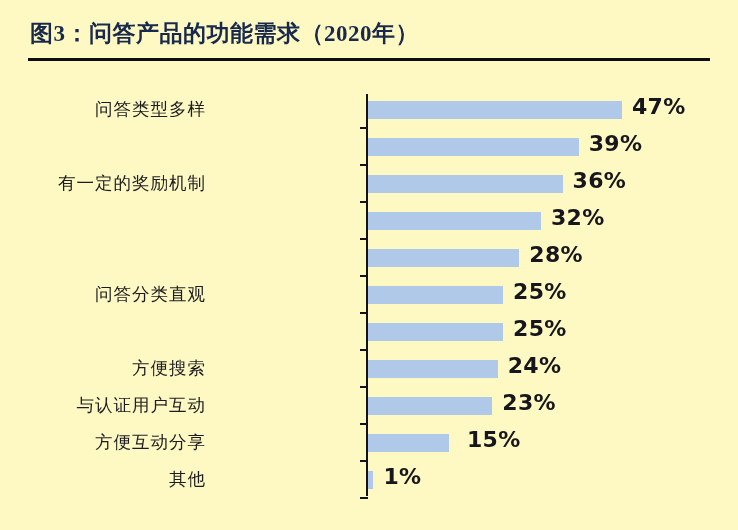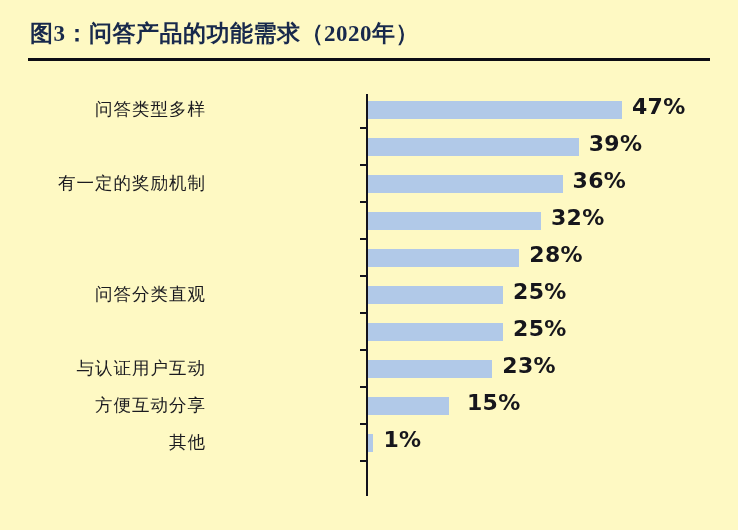--- a/index.html
+++ b/index.html
@@ -178,20 +178,28 @@
           <div class="val-label" style="left: 513.106px;">25%</div>
         </div>
         <div class="row">
           <div class="tick"></div>
           <div class="bar-wrap">
             <div class="bar" style="width: 135.106px; background: rgb(177, 201, 232);"></div>
           </div>
           <div class="val-label" style="left: 513.106px;">25%</div>
         </div>
         <div class="row">
+          <div class="cat-label">方便搜索</div>
+          <div class="tick"></div>
+          <div class="bar-wrap">
+            <div class="bar" style="width: 129.702px; background: rgb(177, 201, 232);"></div>
+          </div>
+          <div class="val-label" style="left: 507.702px;">24%</div>
+        </div>
+        <div class="row">
           <div class="cat-label">与认证用户互动</div>
           <div class="tick"></div>
           <div class="bar-wrap">
             <div class="bar" style="width: 124.298px; background: rgb(177, 201, 232);"></div>
           </div>
           <div class="val-label" style="left: 502.298px; text-align: center;">23%</div>
         </div>
         <div class="row">
           <div class="cat-label">方便互动分享</div>
           <div class="tick"></div>

